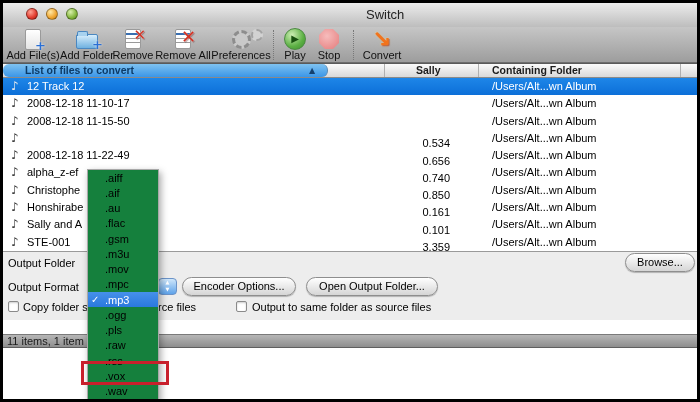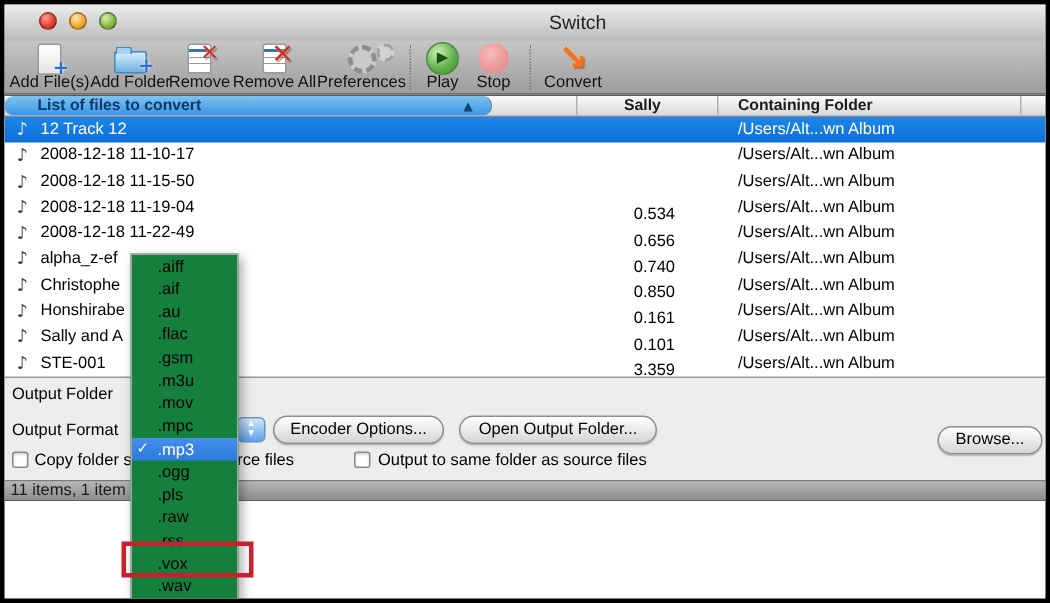--- a/index.html
+++ b/index.html
@@ -81,21 +81,21 @@
     background:linear-gradient(#ffffff,#d5d5d5);font-size:11px;color:#000;text-align:center;line-height:17px;
     box-shadow:0 1px 1px rgba(0,0,0,.25);white-space:nowrap;}
   .stepper{position:absolute;left:155px;top:26px;width:19px;height:17px;border:1px solid #6b93c8;border-radius:4px;box-sizing:border-box;
     background:linear-gradient(#cfe6fa,#5ea3ea);text-align:center;}
   .stepper span{display:block;font-size:5px;line-height:7px;color:#fff;font-family:"DejaVu Sans",sans-serif;}
   .cbox{position:absolute;width:11px;height:11px;background:#fff;border:1px solid #8a8a8a;border-radius:2px;box-sizing:border-box;
     box-shadow:inset 0 1px 2px rgba(0,0,0,.2);}
   .clabel{position:absolute;font-size:11px;color:#000;white-space:nowrap;}
 
   
-  .statusbar{position:absolute;left:0;top:317px;width:694px;height:14px;
+  .statusbar{position:absolute;left:0;top:331px;width:694px;height:14px;
     background:linear-gradient(#b6b6b6,#8e8e8e);border-top:1px solid #7a7a7a;border-bottom:1px solid #5f5f5f;box-sizing:border-box;padding-left:47px;}
   .statusbar .stext{position:absolute;left:4px;top:0;font-size:11px;line-height:12px;color:#1a1a1a;white-space:nowrap;}
 
   
   .menu{position:absolute;left:84px;top:166px;width:72px;height:246px;z-index:50;
     background:#15803d;border:1px solid #a8a8a8;box-sizing:border-box;
     box-shadow:2px 3px 7px rgba(0,0,0,.35);display:flex;flex-direction:column;}
   .mitem{flex:1;position:relative;font-size:11px;color:#000;padding-left:17px;display:flex;align-items:center;white-space:nowrap;}
   .mitem.sel{background:linear-gradient(#4690ea,#2a79dd);color:#fff;}
   .mitem .chk{position:absolute;left:3px;font-size:10px;font-family:"DejaVu Sans",sans-serif;}
@@ -201,21 +201,20 @@
       <span class="ffolder">/Users/Alt...wn Album</span>
     </div>
     <div class="row">
       <span class="note">♪</span>
       <span class="fname">2008-12-18 11-15-50</span>
       <span class="fsize">0.656</span>
       <span class="ffolder">/Users/Alt...wn Album</span>
     </div>
     <div class="row">
       <span class="note">♪</span>
-      <span class="fname">2008-12-18 11-19-04</span>
       <span class="fsize">0.740</span>
       <span class="ffolder">/Users/Alt...wn Album</span>
     </div>
     <div class="row">
       <span class="note">♪</span>
       <span class="fname">2008-12-18 11-22-49</span>
       <span class="fsize">0.850</span>
       <span class="ffolder">/Users/Alt...wn Album</span>
     </div>
     <div class="row">
@@ -245,21 +244,21 @@
     <div class="row">
       <span class="note">♪</span>
       <span class="fname">STE-001</span>
       <span class="fsize">3.135</span>
       <span class="ffolder">/Users/Alt...wn Album</span>
     </div>
   </div>
 
   <div class="outpanel">
     <span class="plabel" style="left:5px;top:5px;">Output Folder</span>
-    <div class="aquabtn" style="left:622px;top:1px;width:70px;margin-top:31px;">Browse...</div>
+    <div class="aquabtn" style="left:622px;top:1px;width:70px;">Browse...</div>
 
     <span class="plabel" style="left:5px;top:29px;">Output Format</span>
     <div class="stepper">
       <span>▲</span>
       <span>▼</span>
     </div>
     <div class="aquabtn" style="left:179px;top:25px;width:114px;">Encoder Options...</div>
     <div class="aquabtn" style="left:303px;top:25px;width:132px;">Open Output Folder...</div>
 
     <span class="cbox" style="left:5px;top:49px;"></span>

